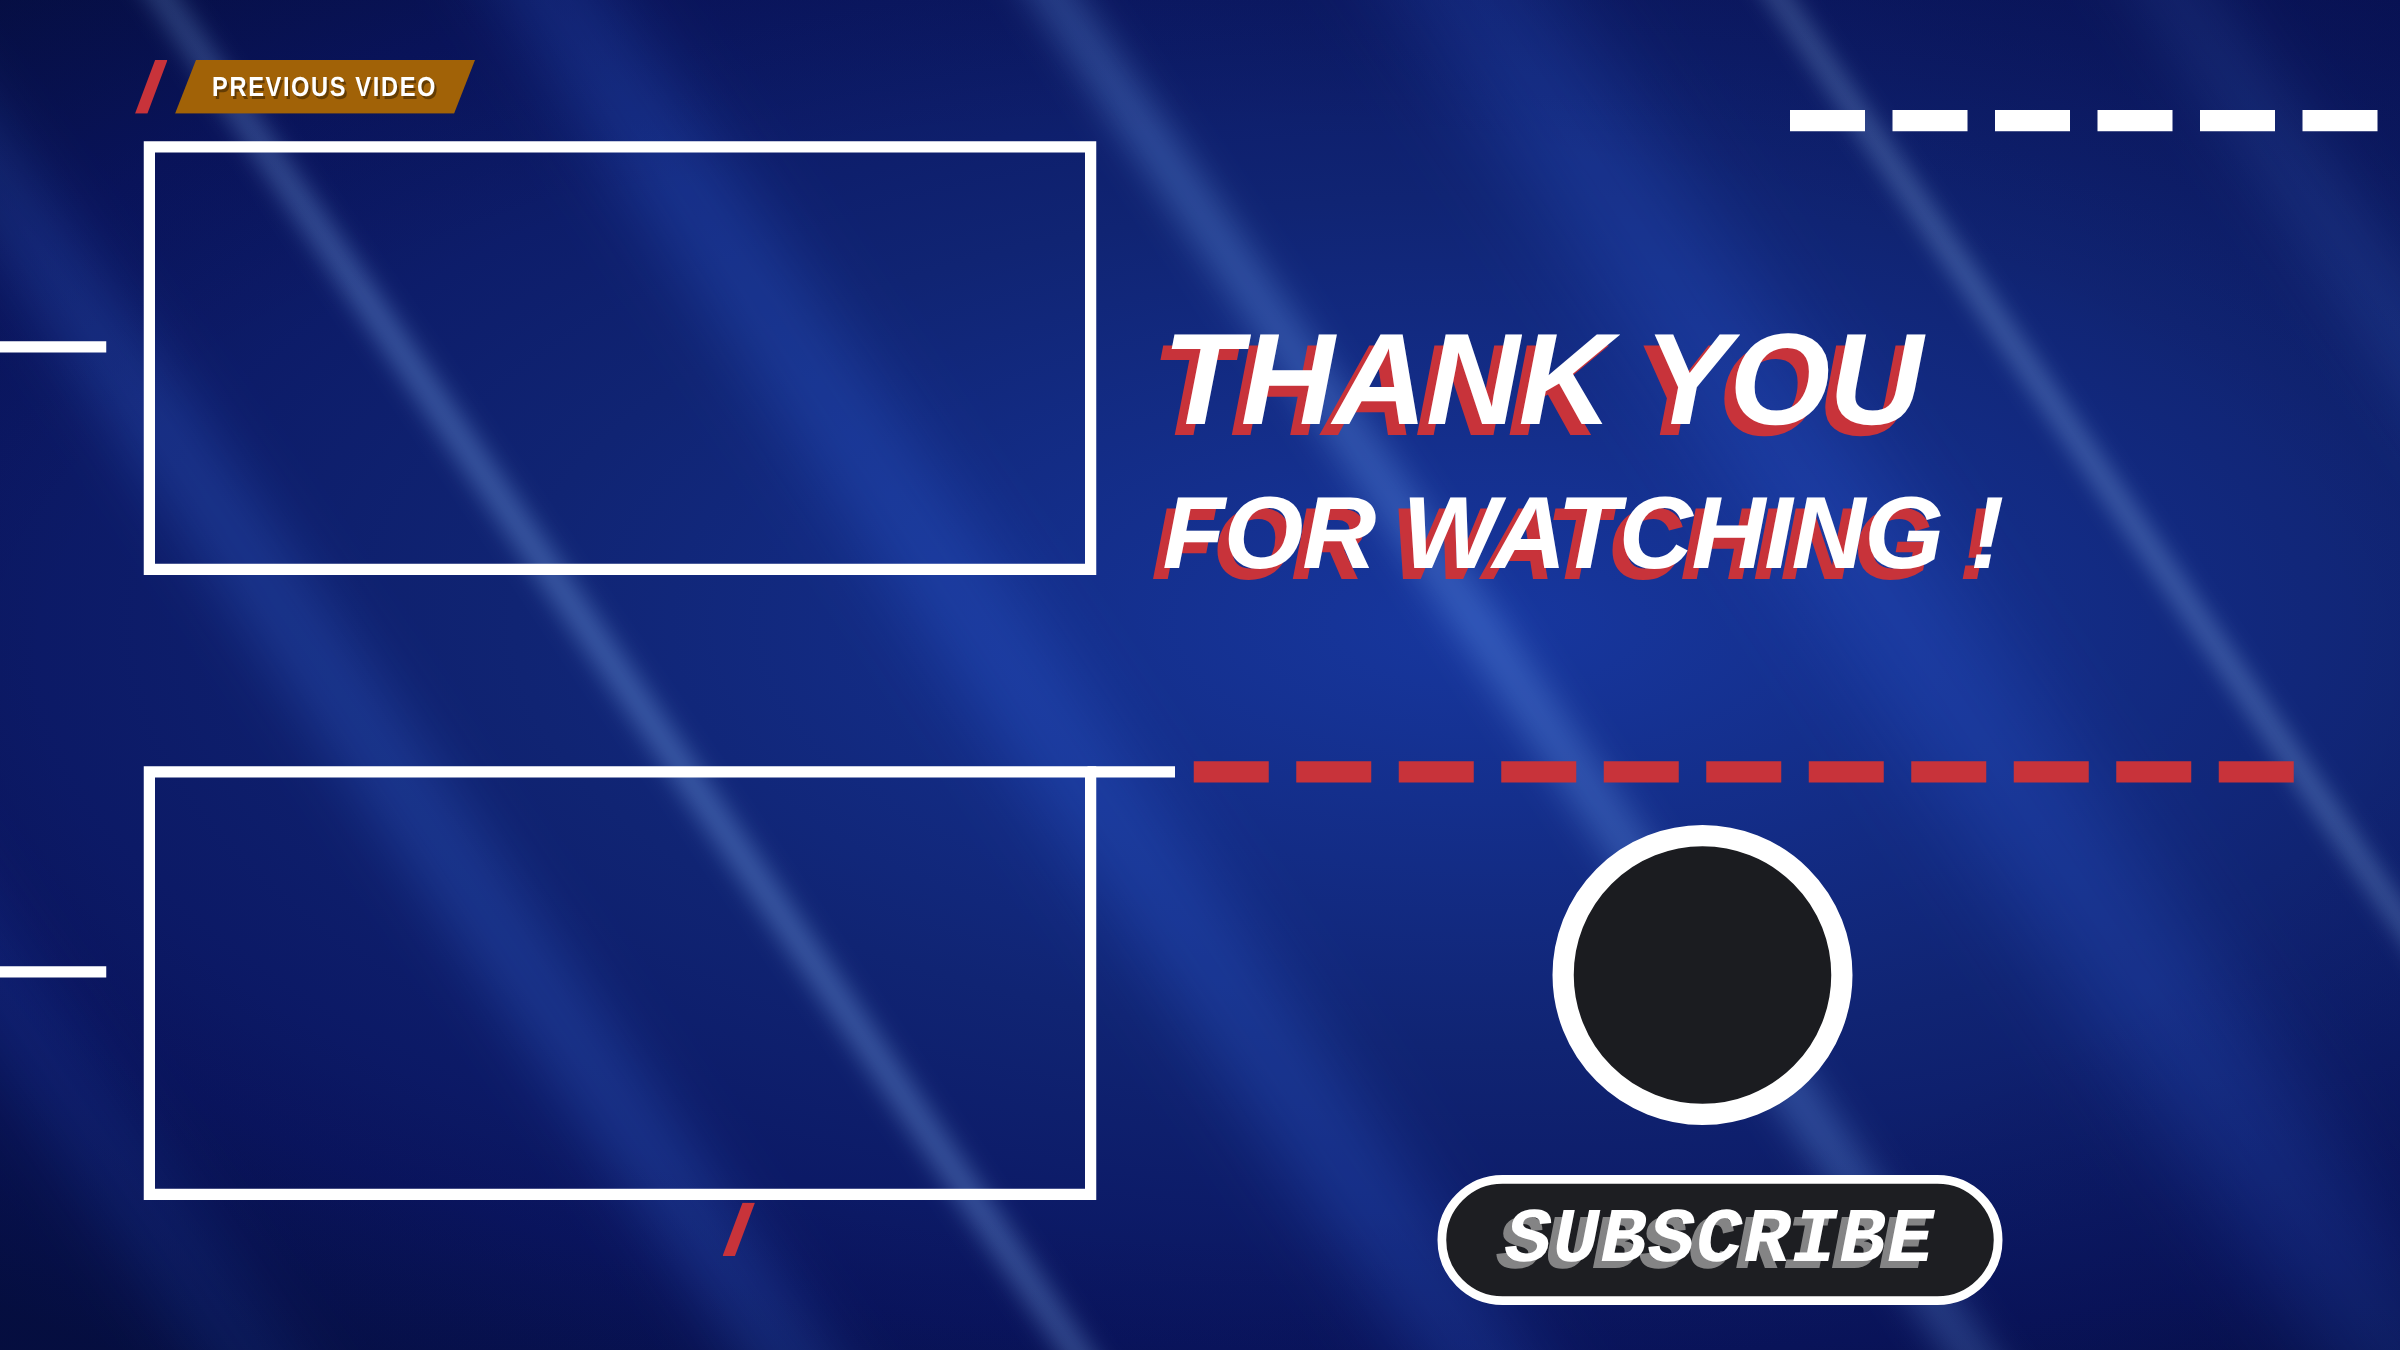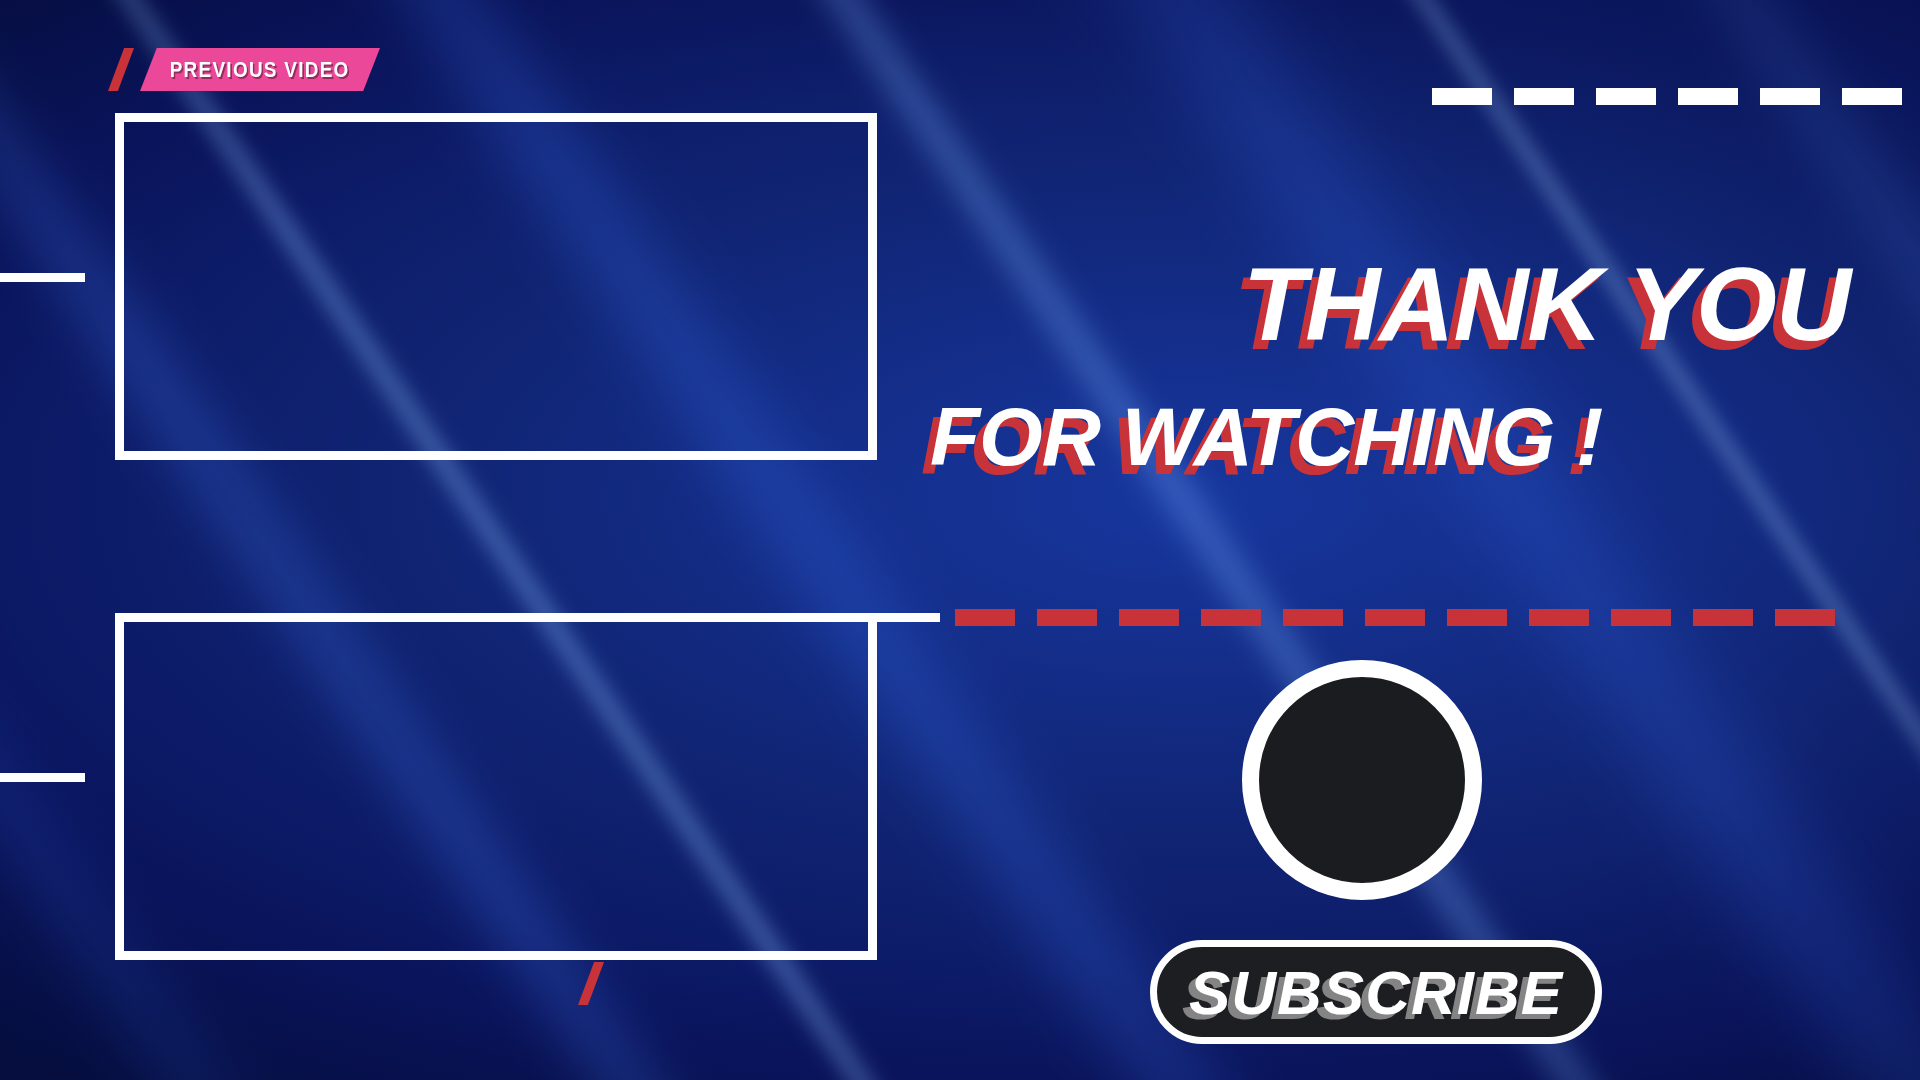--- a/index.html
+++ b/index.html
@@ -84,21 +84,21 @@
     top: 613px;
     width: 70px;
     height: 9px;
     background: #ffffff;
   }
 
   
   .badge {
     position: absolute;
     height: 43px;
-    background: #ec4899;
+    background: #a16207;
     display: flex;
     align-items: center;
     justify-content: center;
     -webkit-clip-path: polygon(7% 0, 100% 0, 93% 100%, 0 100%);
     clip-path: polygon(7% 0, 100% 0, 93% 100%, 0 100%);
   }
   .badge-label {
     color: #ffffff;
     font-family: "Liberation Sans", sans-serif;
     font-weight: 700;
@@ -152,22 +152,21 @@
     font-weight: 700;
     font-style: italic;
     white-space: nowrap;
     
     text-shadow: -9px 9px 0 #c8333a;
   }
   #head-line-1 {
     font-size: 104px;
     line-height: 1.0;
     letter-spacing: -1px;
-    margin-bottom: 40px;
-    text-align: right;
+    margin-bottom: 30px;
   }
   #head-line-2 {
     font-size: 82px;
     line-height: 1.0;
     letter-spacing: -1px;
   }
 
   
   #avatar {
     position: absolute;
@@ -192,21 +191,21 @@
     background: #1d1e22;
     border: 7px solid #ffffff;
     box-sizing: border-box;
     display: flex;
     align-items: center;
     justify-content: center;
     cursor: pointer;
   }
   #subscribe-label {
     color: #ffffff;
-    font-family: Liberation Sans, sans-serif;
+    font-family: Liberation Mono, monospace;
     font-weight: 700;
     font-style: italic;
     font-size: 62px;
     letter-spacing: 1px;
     white-space: nowrap;
     text-shadow: -7px 5px 0 rgba(150,150,150,0.85);
   }
 </style>
 </head>
 <body>

